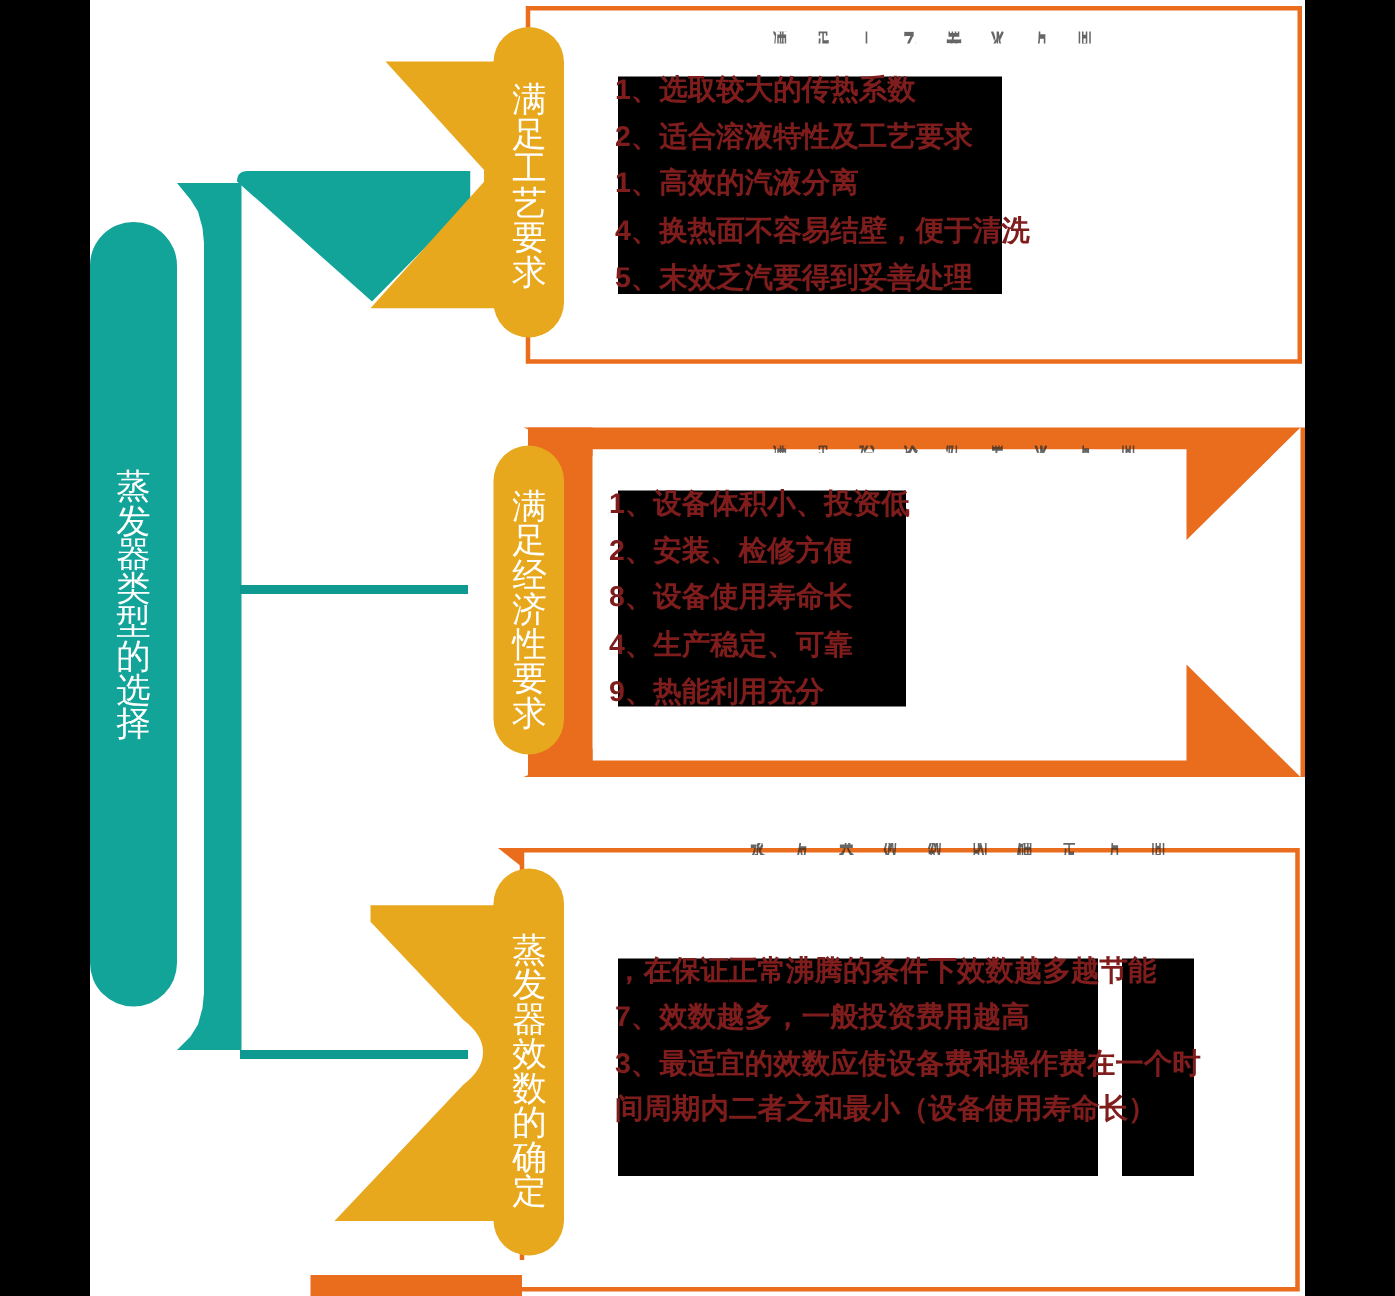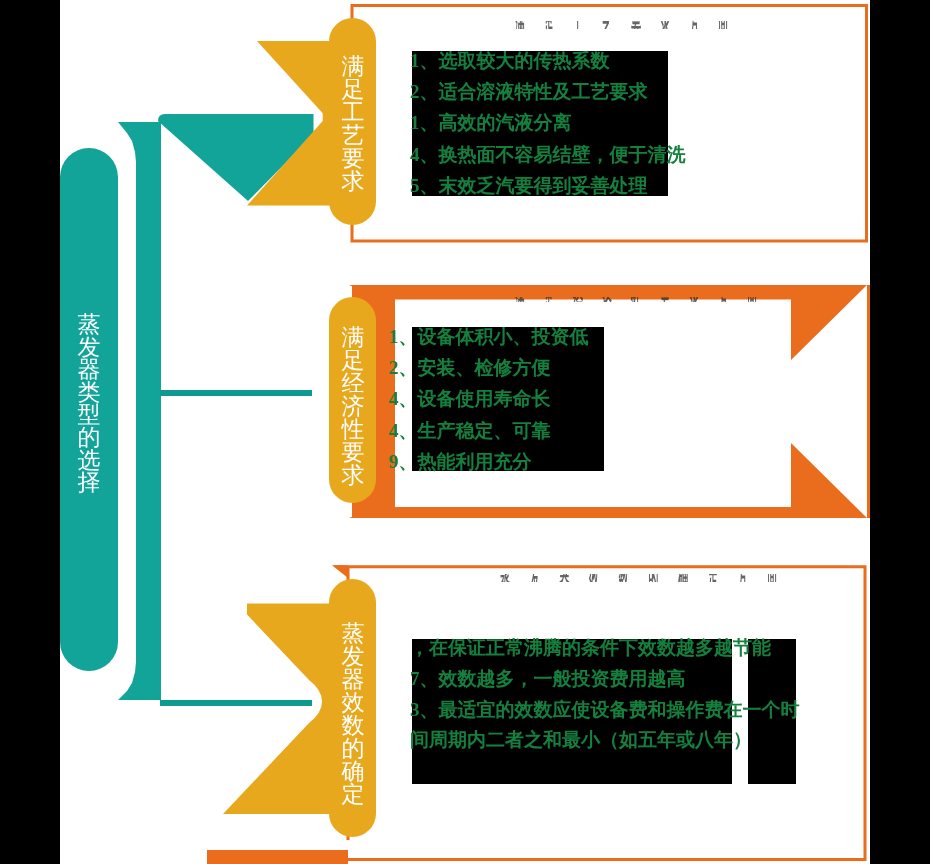--- a/index.html
+++ b/index.html
@@ -5,22 +5,22 @@
 <style>
   html,body{margin:0;padding:0;background:#000;}
   #page{position:relative;width:930px;height:864px;background:#000;overflow:hidden;
         font-family:"Liberation Sans",sans-serif;}
   .stage{position:absolute;left:60px;top:0;width:810px;height:864px;background:#ffffff;overflow:hidden;}
   svg.art{position:absolute;left:0;top:0;width:810px;height:864px;}
   .vlabel{position:absolute;color:#ffffff;text-align:center;
           font-family:"Liberation Sans",sans-serif;}
   .vlabel span{display:block;}
   .blackbox{position:absolute;background:#000;z-index:2;}
-  .listblk{position:absolute;z-index:3;color:#15803d;font-weight:bold;white-space:nowrap;
-           font-family:Liberation Serif, serif;}
+  .listblk{position:absolute;z-index:3;color:#7f1d1d;font-weight:bold;white-space:nowrap;
+           font-family:Liberation Sans, sans-serif;}
   .listblk > div{white-space:pre;}
   .faintwrap{position:absolute;z-index:4;overflow:hidden;}
   .faintwrap span{position:absolute;left:0;white-space:nowrap;font-weight:bold;
                   color:#2b2b2b;opacity:0.72;font-family:"Liberation Sans",sans-serif;}
 </style>
 </head>
 <body>
 
 <div id="page">
   <div class="stage">
@@ -111,34 +111,34 @@
       <div>2、适合溶液特性及工艺要求</div>
       <div>1、高效的汽液分离</div>
       <div>4、换热面不容易结壁，便于清洗</div>
       <div>5、末效乏汽要得到妥善处理</div>
     </div>
 
     <div class="faintwrap" style="left:455px;top:297px;width:290px;height:5px;">
       <span style="top:-16px;font-size:30px;letter-spacing:58px;transform:scaleX(0.33);transform-origin:left top;">满足经济性要求方面</span>
     </div>
     <div class="blackbox" style="left:352px;top:327px;width:192px;height:144px;"></div>
-    <div class="listblk" style="left:329px;top:321px;font-size:19px;line-height:31.2px;">
+    <div class="listblk" style="left:346px;top:321px;font-size:19px;line-height:31.2px;">
       <div>1、设备体积小、投资低</div>
       <div>2、安装、检修方便</div>
-      <div>4、设备使用寿命长</div>
+      <div>8、设备使用寿命长</div>
       <div>4、生产稳定、可靠</div>
       <div>9、热能利用充分</div>
     </div>
 
-    <div class="faintwrap" style="left:440px;top:574px;width:325px;height:8px;">
+    <div class="faintwrap" style="left:440px;top:562px;width:325px;height:8px;">
       <span style="top:-16px;font-size:30px;letter-spacing:60px;transform:scaleX(0.33);transform-origin:left top;">蒸发器效数的确定方面</span>
     </div>
     <div class="blackbox" style="left:352px;top:639px;width:320px;height:145px;"></div>
     <div class="blackbox" style="left:688px;top:639px;width:48px;height:145px;"></div>
     <div class="listblk" style="left:350px;top:633px;font-size:19px;line-height:30.8px;">
       <div>，在保证正常沸腾的条件下效数越多越节能</div>
       <div>7、效数越多，一般投资费用越高</div>
       <div>3、最适宜的效数应使设备费和操作费在一个时</div>
-      <div>间周期内二者之和最小（如五年或八年）</div>
+      <div>间周期内二者之和最小（设备使用寿命长）</div>
     </div>
 
   </div>
 </div>
 
 </body></html>

